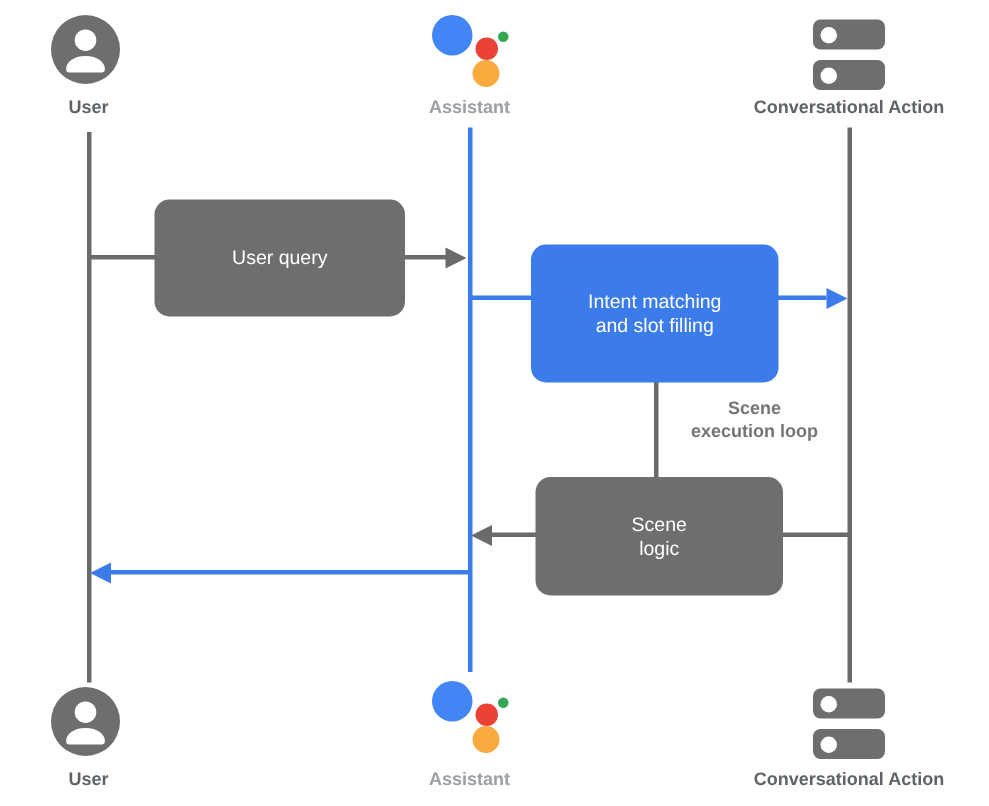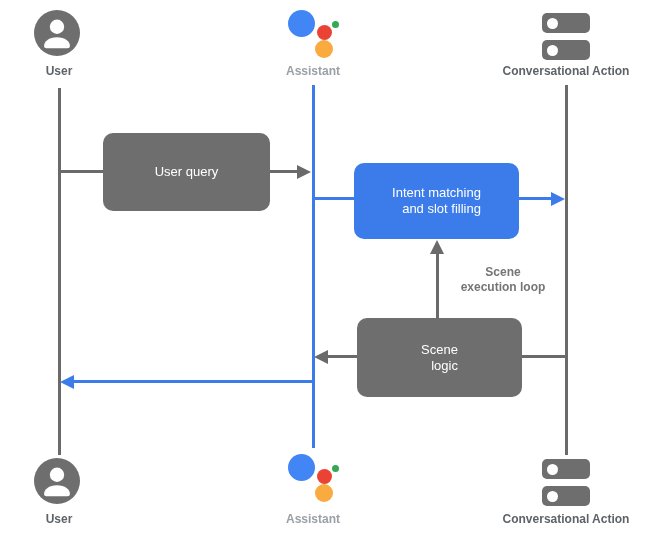--- a/index.html
+++ b/index.html
@@ -37,21 +37,21 @@
   
   .node {
     position: absolute;
     border-radius: 10px;
     color: #ffffff;
     font-size: 13px;
     line-height: 16px;
     display: flex;
     align-items: center;
     justify-content: center;
-    text-align: right;
+    text-align: center;
     white-space: pre-line;
   }
   .node.gray-node { background: var(--gray); }
   .node.blue-node { background: var(--blue); }
 
   
   .actor-label {
     position: absolute;
     width: 150px;
     text-align: center;
@@ -124,21 +124,21 @@
   <div class="head left gray-h" style="left:314px; top:349.5px;"></div>
 
   <div class="hline blue-ln" style="left:74px; top:380px; width:239px;"></div>
   <div class="head left blue-h" style="left:60px; top:374.5px;"></div>
 
   <div class="vline gray-ln" style="left:436px; top:253px; height:65px;"></div>
   <div class="head up gray-h" style="left:430px; top:240px;"></div>
 
   <div class="node gray-node" style="left:103px; top:133px; width:167px; height:78px;">User query</div>
 
-  <div class="node blue-node" style="left:354px; top:163px; width:165px; height:76px;">Intent matching
+  <div class="node blue-node" style="left:354px; top:163px; width:165px; height:92px;">Intent matching
 and slot filling</div>
 
   <div class="node gray-node" style="left:357px; top:318px; width:165px; height:79px;">Scene
 logic</div>
 
 
   <div class="loop-label" style="left:433px; top:265px;">Scene
 execution loop</div>
 
   <div class="user-icon" style="left:34px; top:10px;">

